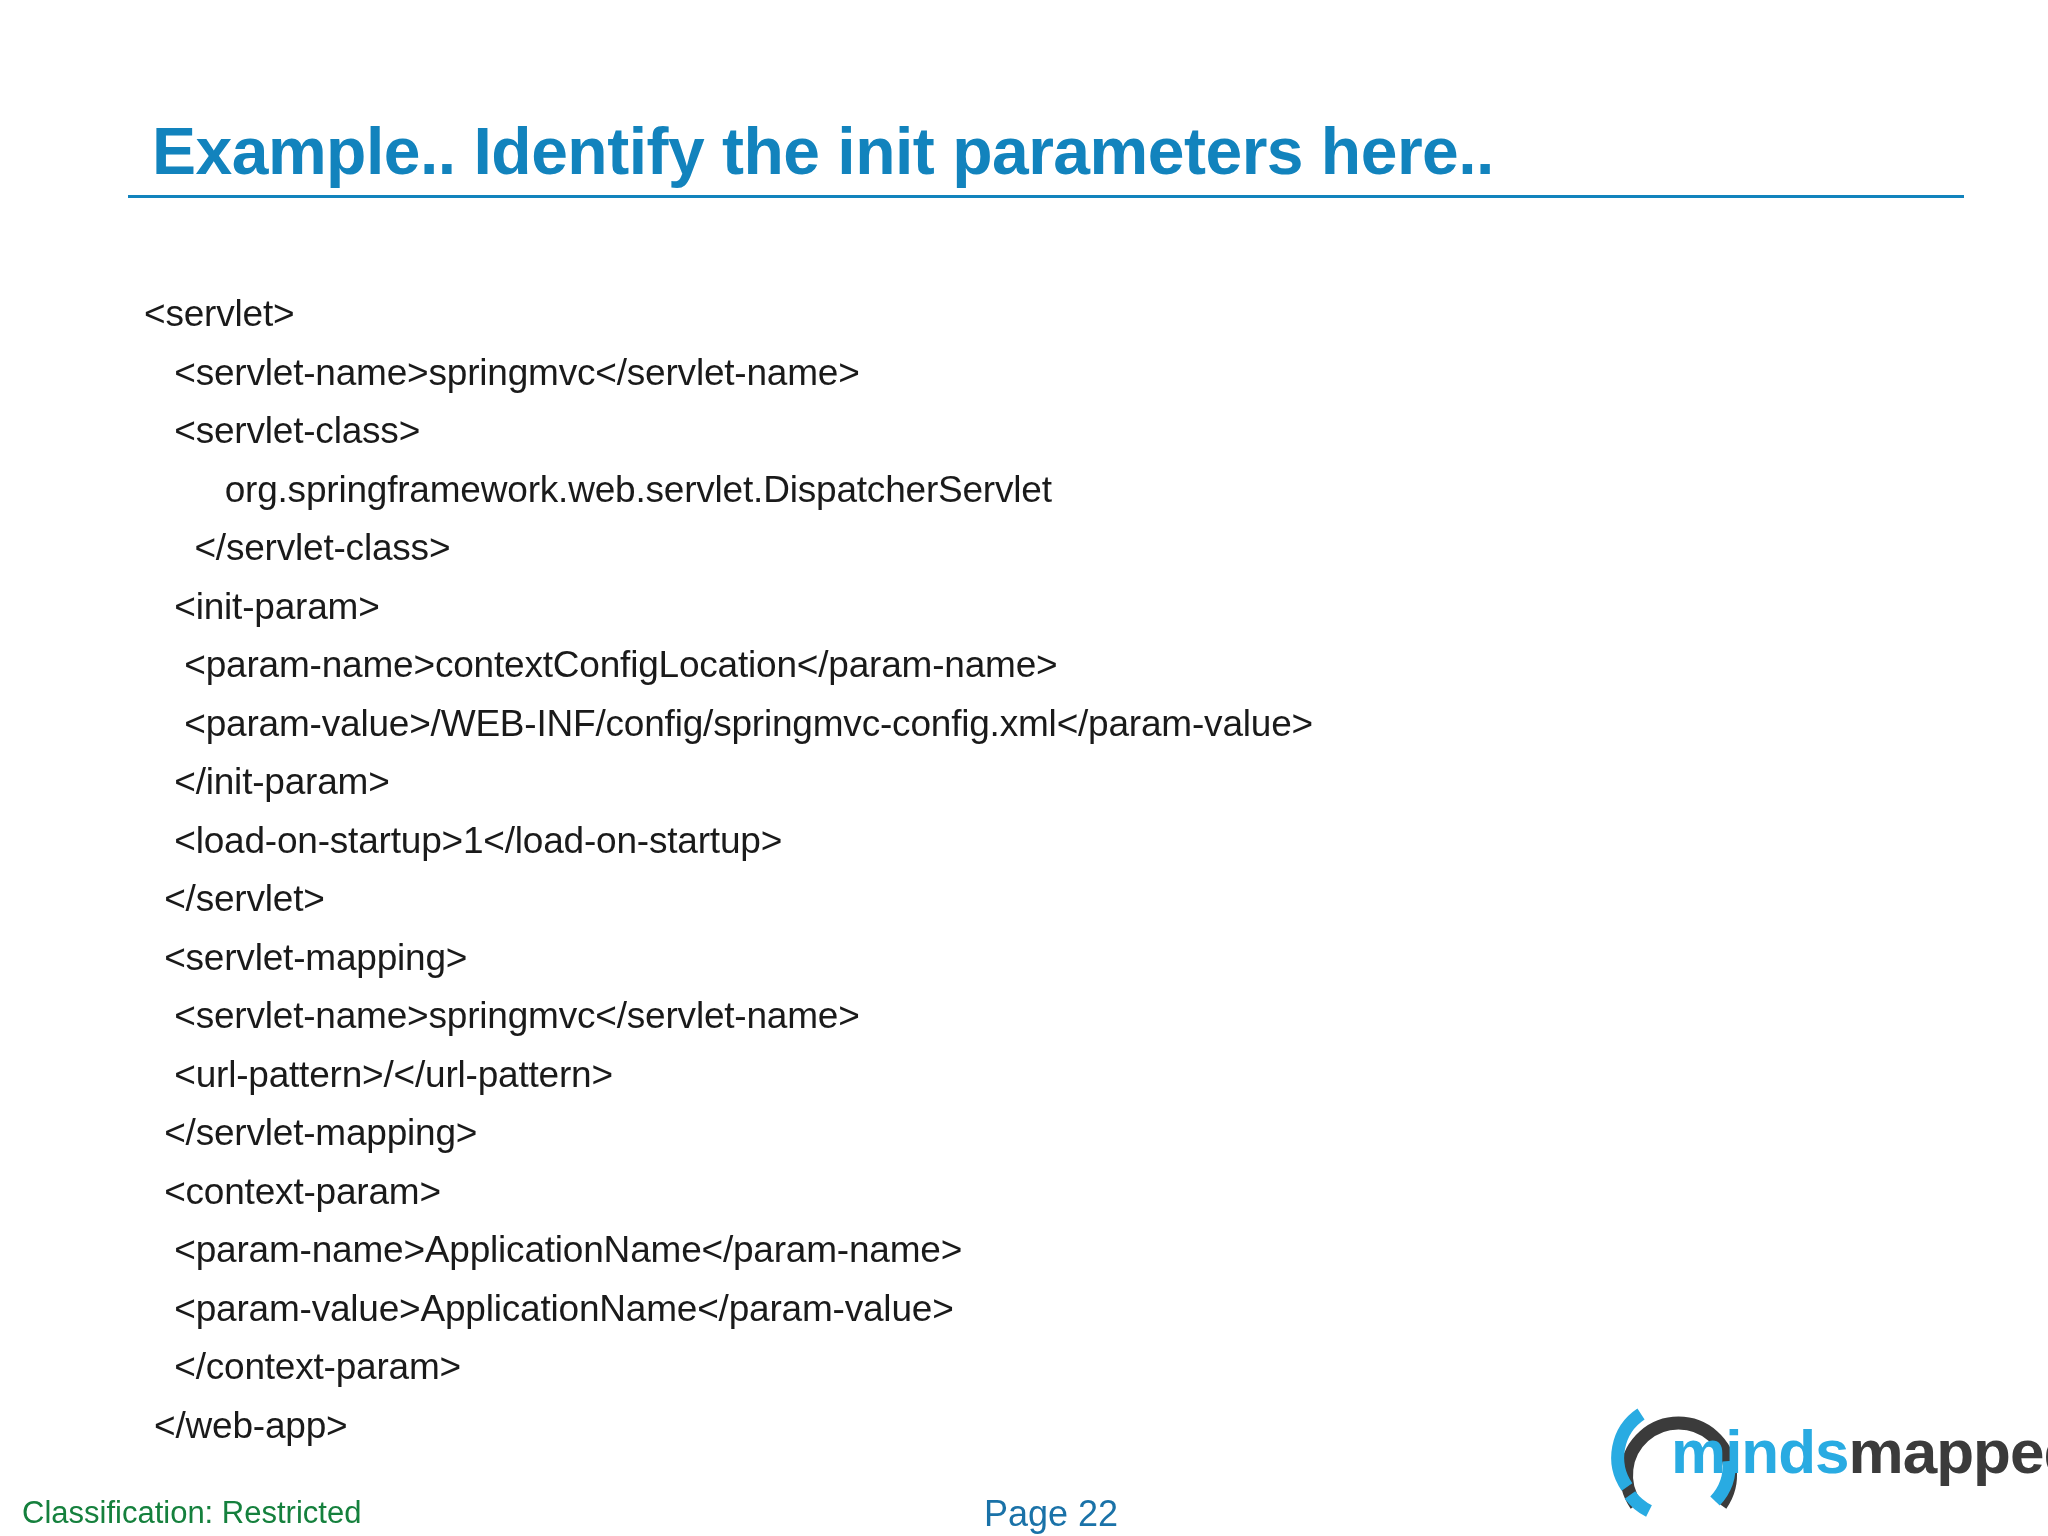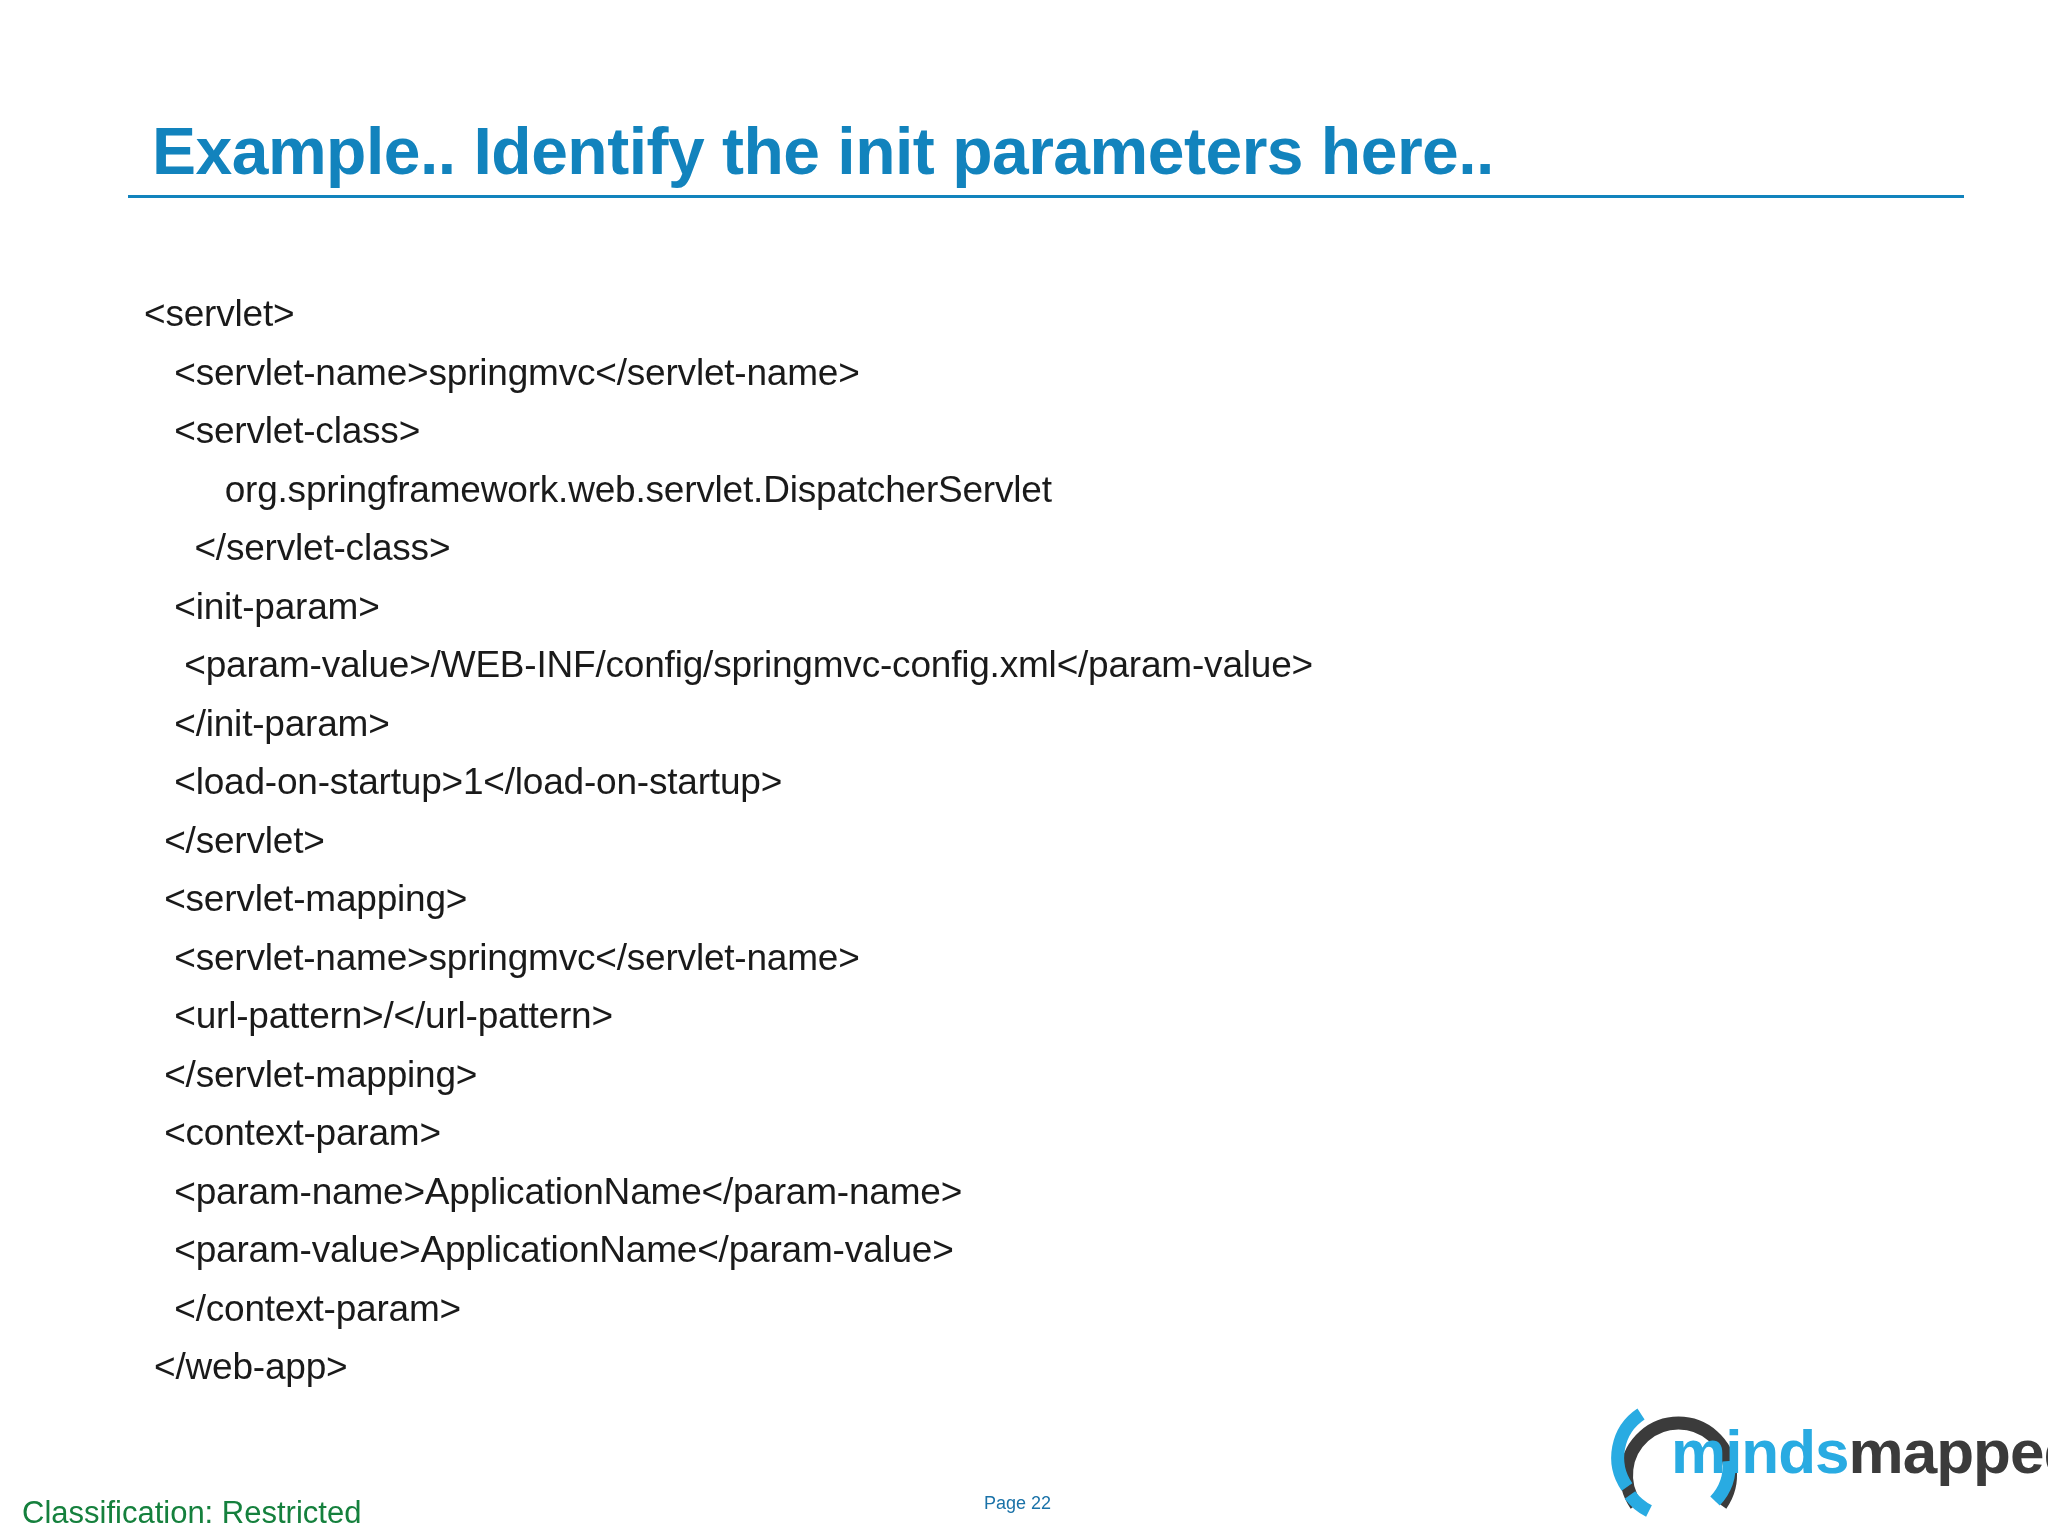--- a/index.html
+++ b/index.html
@@ -67,21 +67,21 @@
     left: 22px;
     top: 1495px;
     font-size: 31px;
     color: #15803d;
     white-space: nowrap;
   }
   .footer-page {
     position: absolute;
     left: 984px;
     top: 1493px;
-    font-size: 18px;
+    font-size: 36px;
     color: #1a72a8;
     white-space: nowrap;
   }
 
   
   .logo {
     position: absolute;
     left: 1603px;
     top: 1383px;
     width: 430px;
@@ -110,20 +110,21 @@
     <div class="title-rule"></div>
   </div>
 
   <div class="code-block">
       <div class="code-line">&lt;servlet&gt;</div>
       <div class="code-line">   &lt;servlet-name&gt;springmvc&lt;/servlet-name&gt;</div>
       <div class="code-line">   &lt;servlet-class&gt;</div>
       <div class="code-line">        org.springframework.web.servlet.DispatcherServlet</div>
       <div class="code-line">     &lt;/servlet-class&gt;</div>
       <div class="code-line">   &lt;init-param&gt;</div>
+      <div class="code-line">    &lt;param-name&gt;contextConfigLocation&lt;/param-name&gt;</div>
       <div class="code-line">    &lt;param-value&gt;/WEB-INF/config/springmvc-config.xml&lt;/param-value&gt;</div>
       <div class="code-line">   &lt;/init-param&gt;</div>
       <div class="code-line">   &lt;load-on-startup&gt;1&lt;/load-on-startup&gt;</div>
       <div class="code-line">  &lt;/servlet&gt;</div>
       <div class="code-line">  &lt;servlet-mapping&gt;</div>
       <div class="code-line">   &lt;servlet-name&gt;springmvc&lt;/servlet-name&gt;</div>
       <div class="code-line">   &lt;url-pattern&gt;/&lt;/url-pattern&gt;</div>
       <div class="code-line">  &lt;/servlet-mapping&gt;</div>
       <div class="code-line">  &lt;context-param&gt;</div>
       <div class="code-line">   &lt;param-name&gt;ApplicationName&lt;/param-name&gt;</div>

